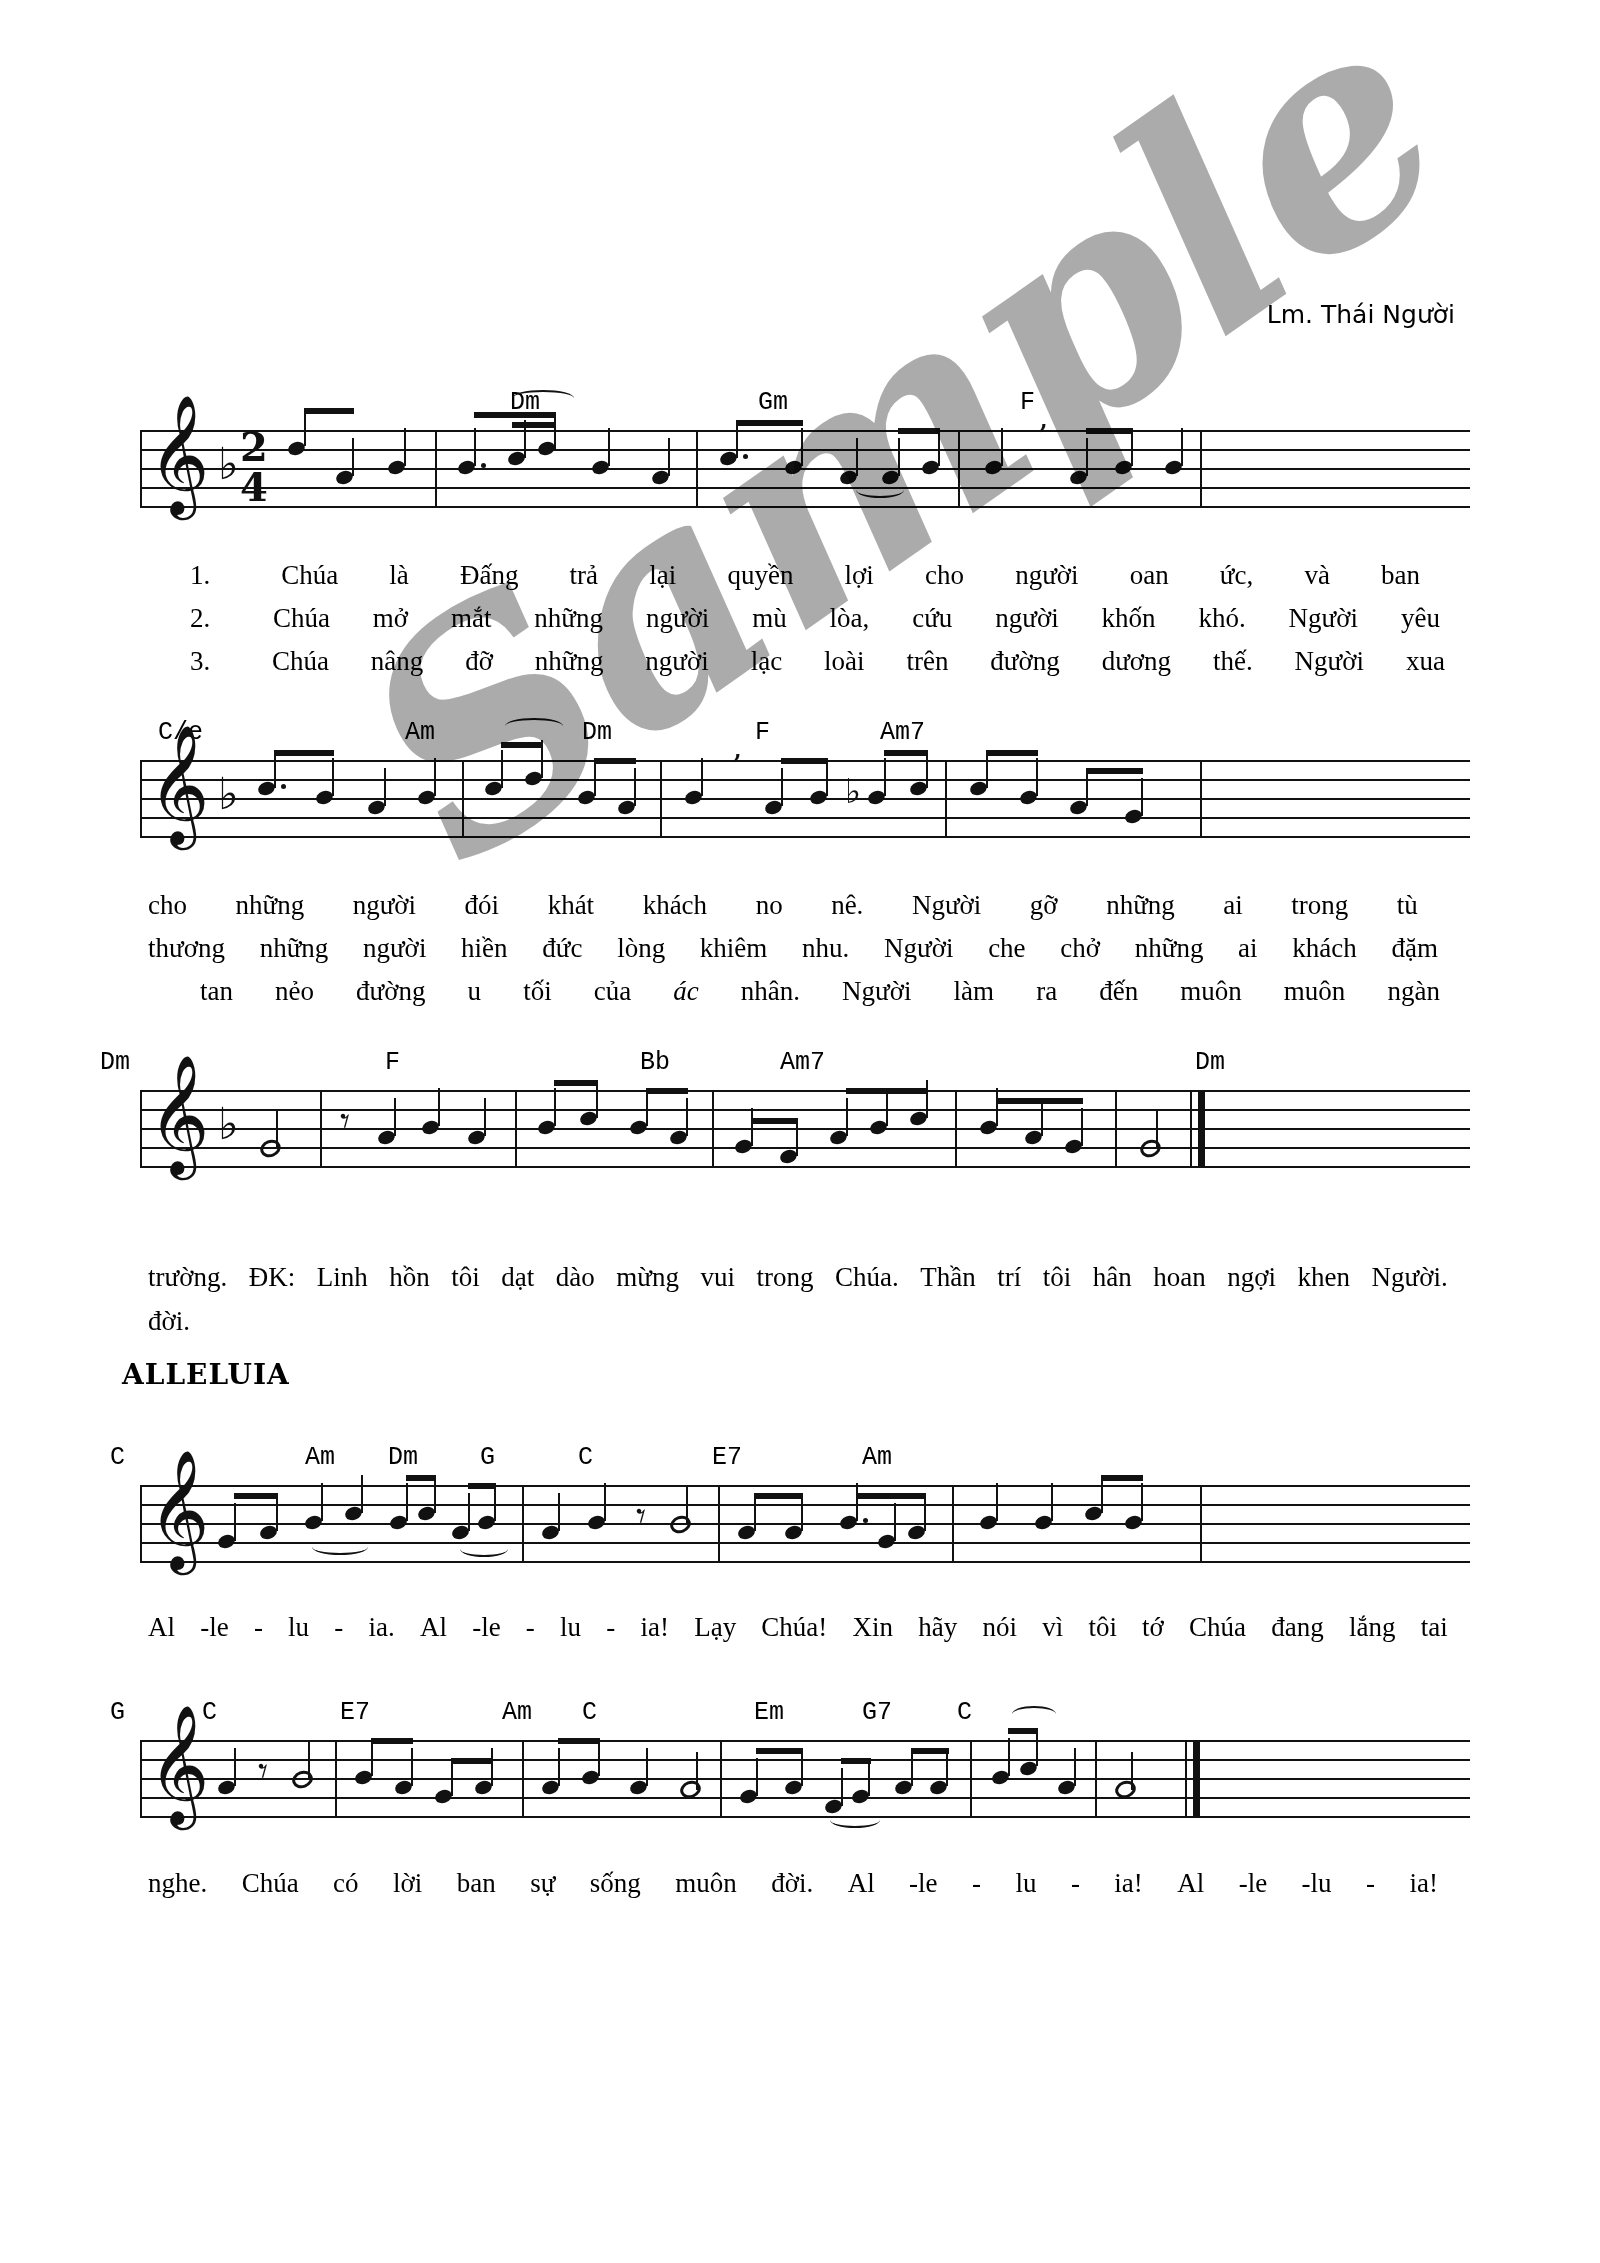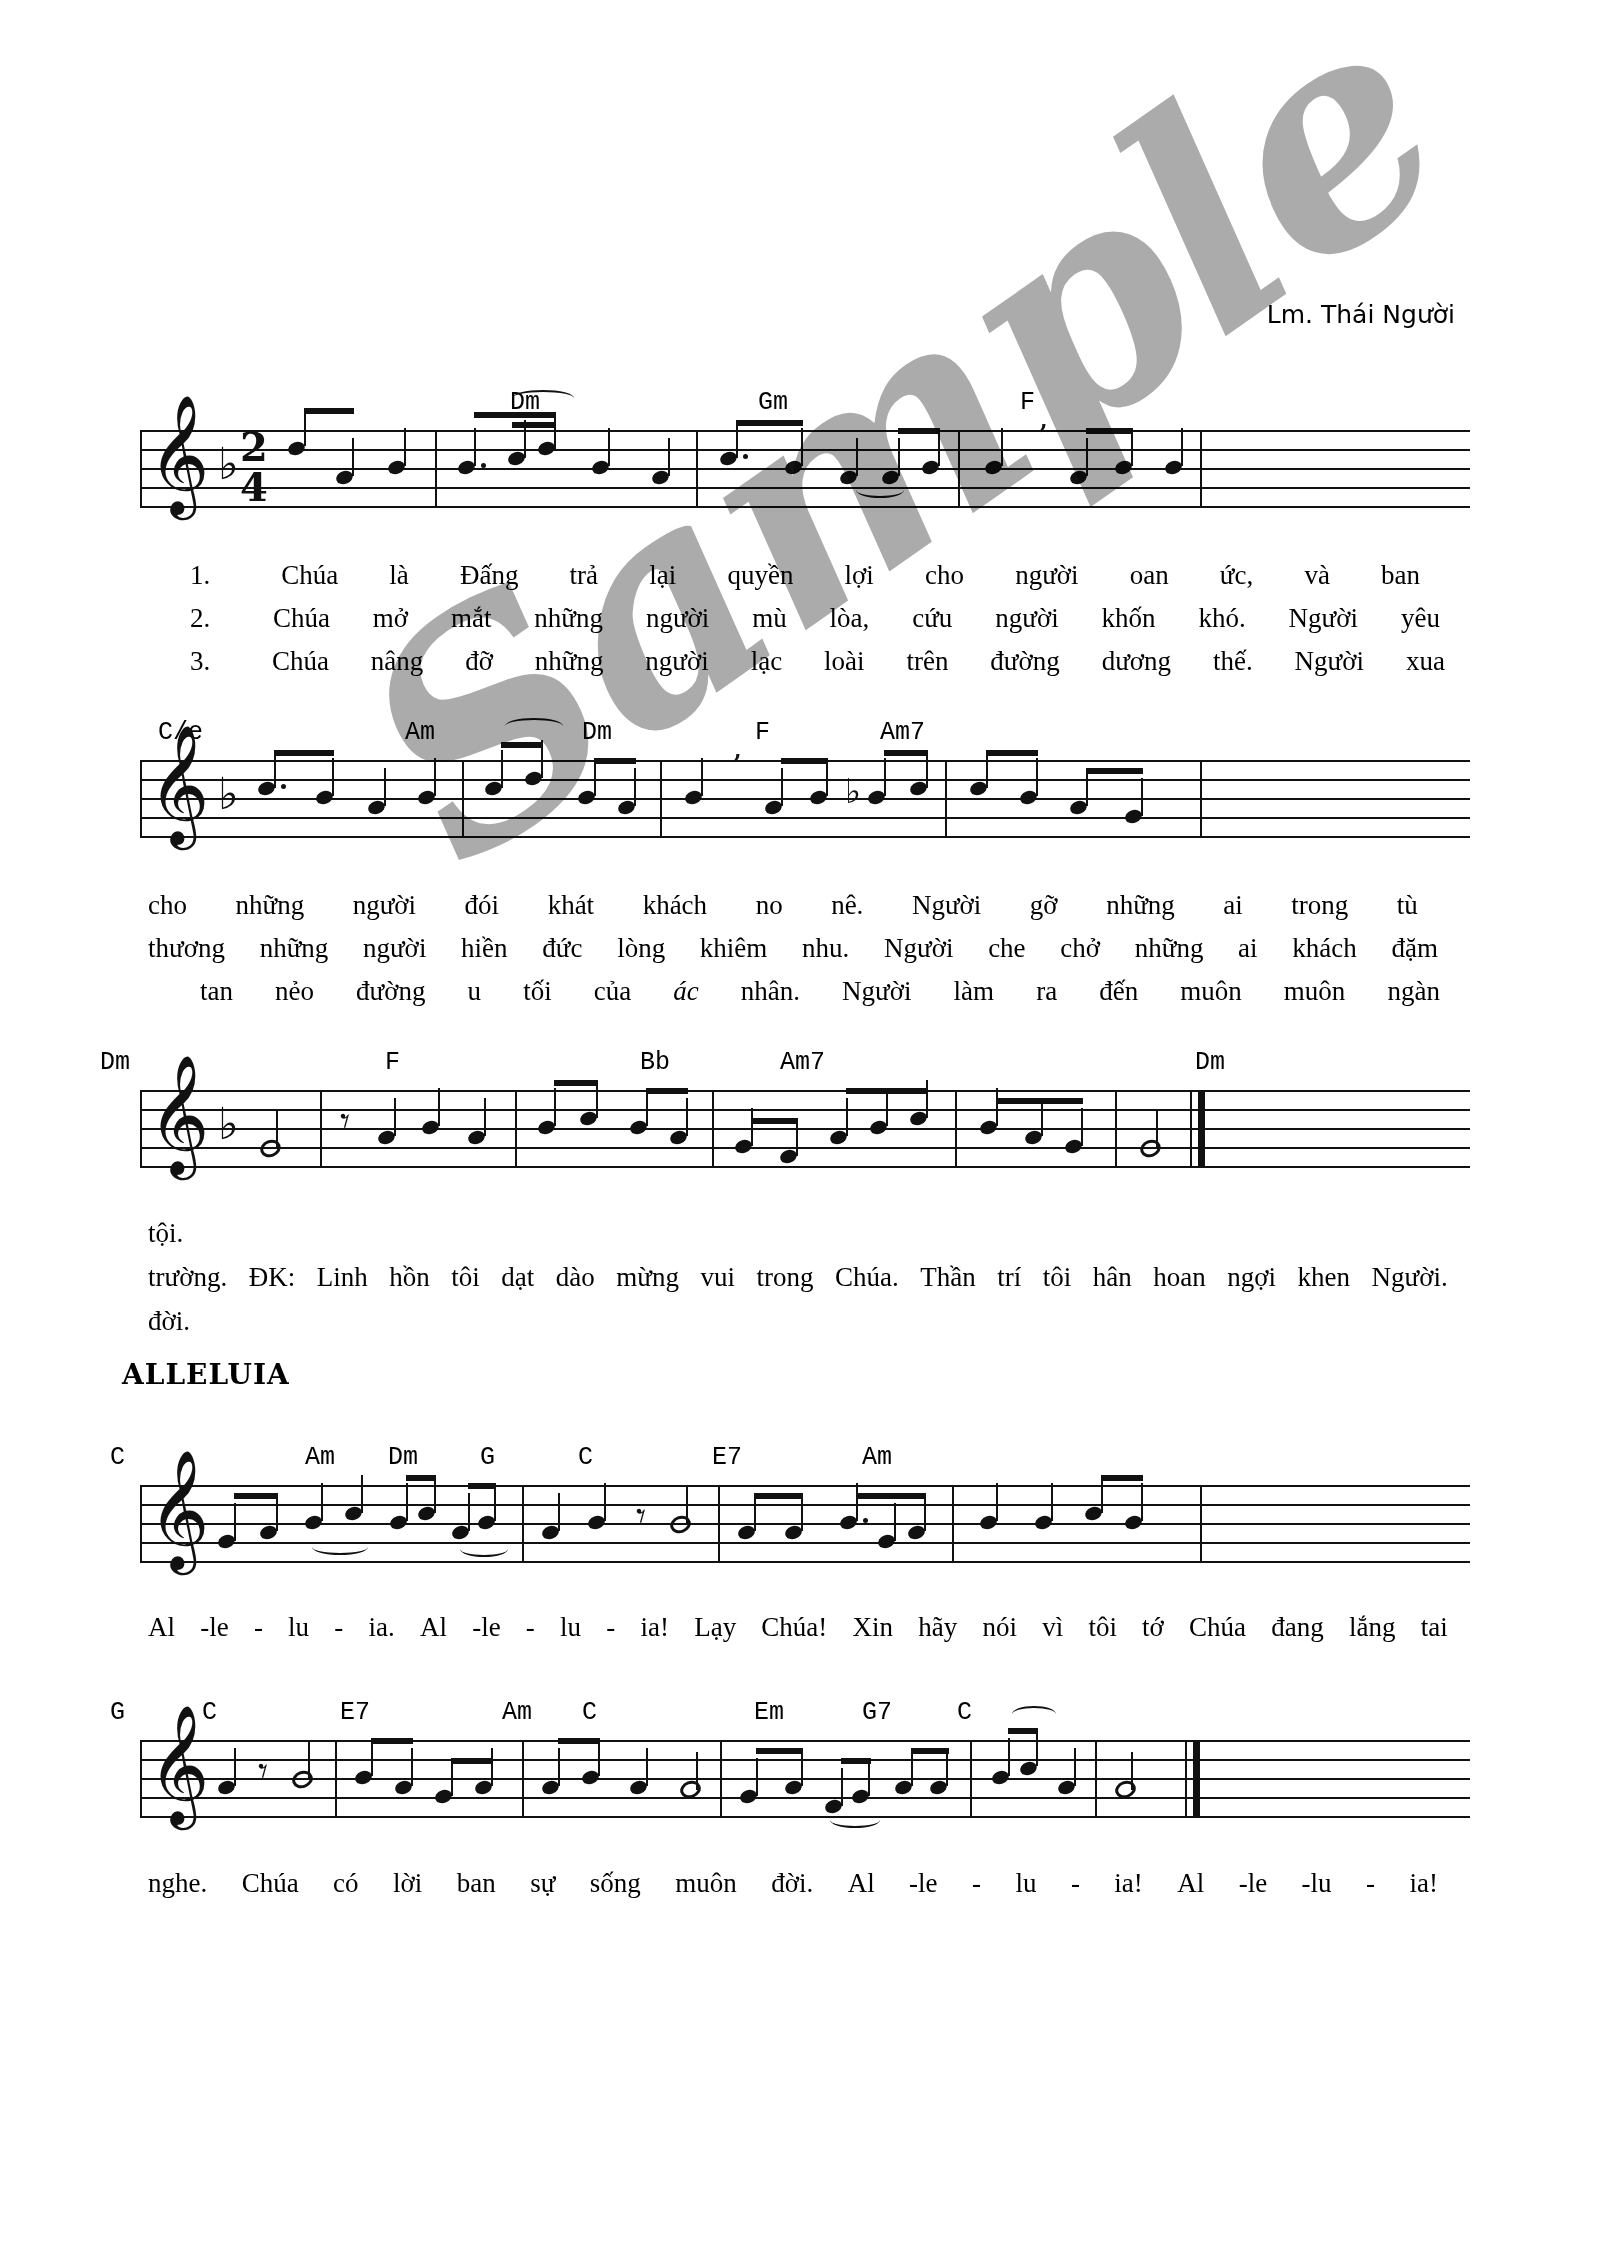--- a/index.html
+++ b/index.html
@@ -565,23 +565,20 @@
         <div class="beam" style="left:856px; top:8px; width:87px;"></div>
         <div class="barline" style="left:975px;"></div>
 
         <div class="nh open" style="left:1000px; top:50px;"></div>
           <div class="stem" style="left:1016px; top:20px; height:38px;"></div>
         <div class="endbar-thin" style="left:1050px;"></div>
         <div class="barline thick" style="left:1058px;"></div>
       </div>
     </div>
 
-    <div class="lyricline" style="top:1218px; left:148px;">
-      <span>tội.</span>
-    </div>
     <div class="lyricline spread" style="top:1262px; left:148px; width:1300px;">
       <span>trường.</span>
       <span>ĐK:</span>
       <span>Linh</span>
       <span>hồn</span>
       <span>tôi</span>
       <span>dạt</span>
       <span>dào</span>
       <span>mừng</span>
       <span>vui</span>

